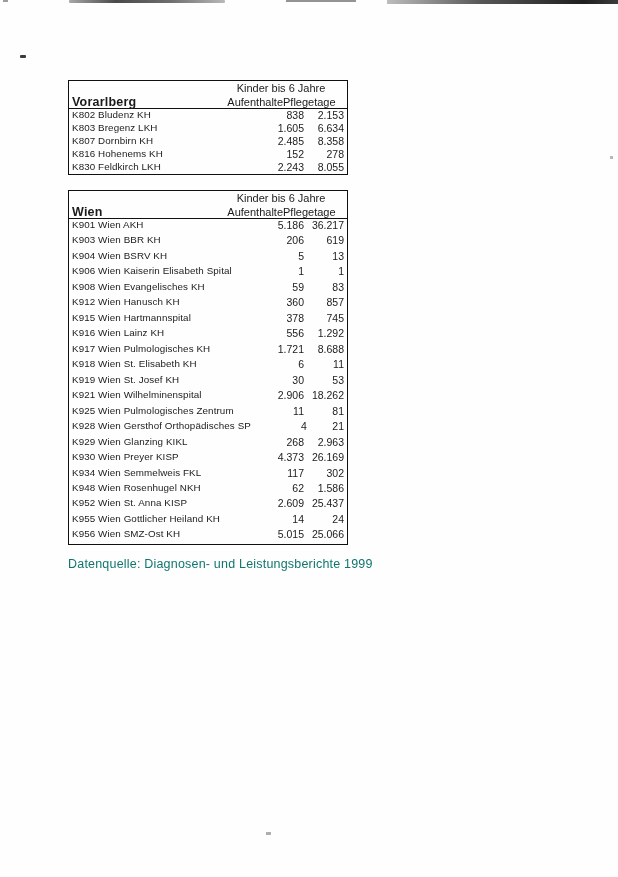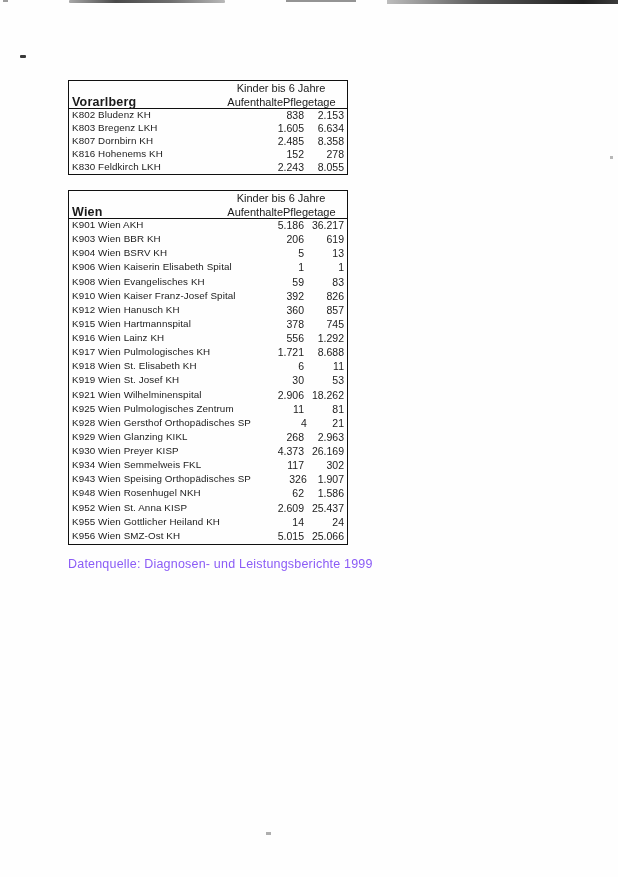--- a/index.html
+++ b/index.html
@@ -80,21 +80,21 @@
   .cnum.ca { width: 60px; text-align: right; }
   .cnum.cp { width: 40px; text-align: right; }
 
   
   .caption {
     position: absolute;
     left: 68px;
     top: 557px;
     font-size: 12.5px;
     letter-spacing: 0.2px;
-    color: #8b5cf6;
+    color: #0f766e;
   }
 </style>
 </head>
 <body>
 
 <div class="page">
 
   <div class="artifact streak-1"></div>
   <div class="artifact streak-2"></div>
   <div class="artifact streak-3"></div>
@@ -176,25 +176,20 @@
           <span class="cname">K906 Wien Kaiserin Elisabeth Spital</span>
           <span class="cnum ca">1</span>
           <span class="cnum cp">1</span>
         </div>
         <div class="trow">
           <span class="cname">K908 Wien Evangelisches KH</span>
           <span class="cnum ca">59</span>
           <span class="cnum cp">83</span>
         </div>
         <div class="trow">
-          <span class="cname">K910 Wien Kaiser Franz-Josef Spital</span>
-          <span class="cnum ca">392</span>
-          <span class="cnum cp">826</span>
-        </div>
-        <div class="trow">
           <span class="cname">K912 Wien Hanusch KH</span>
           <span class="cnum ca">360</span>
           <span class="cnum cp">857</span>
         </div>
         <div class="trow">
           <span class="cname">K915 Wien Hartmannspital</span>
           <span class="cnum ca">378</span>
           <span class="cnum cp">745</span>
         </div>
         <div class="trow">
@@ -241,25 +236,20 @@
           <span class="cname">K930 Wien Preyer KISP</span>
           <span class="cnum ca">4.373</span>
           <span class="cnum cp">26.169</span>
         </div>
         <div class="trow">
           <span class="cname">K934 Wien Semmelweis FKL</span>
           <span class="cnum ca">117</span>
           <span class="cnum cp">302</span>
         </div>
         <div class="trow">
-          <span class="cname">K943 Wien Speising Orthopädisches SP</span>
-          <span class="cnum ca">326</span>
-          <span class="cnum cp">1.907</span>
-        </div>
-        <div class="trow">
           <span class="cname">K948 Wien Rosenhugel NKH</span>
           <span class="cnum ca">62</span>
           <span class="cnum cp">1.586</span>
         </div>
         <div class="trow">
           <span class="cname">K952 Wien St. Anna KISP</span>
           <span class="cnum ca">2.609</span>
           <span class="cnum cp">25.437</span>
         </div>
         <div class="trow">

